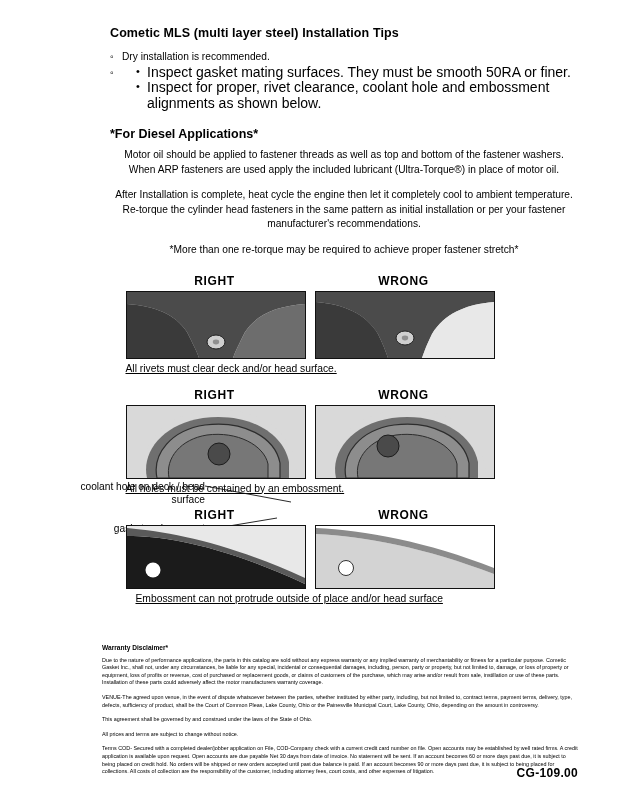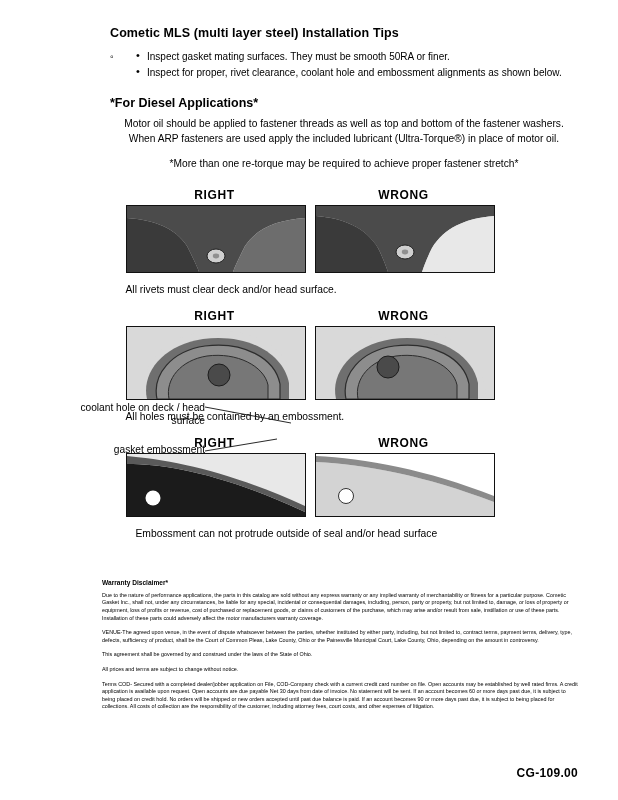--- a/index.html
+++ b/index.html
@@ -47,21 +47,21 @@
     left: 0;
     top: 0;
     font-size: 10.5px;
   }
   ul.sub {
     list-style: none;
     margin: 0;
     padding: 0 0 0 14px;
   }
   ul.sub > li {
-    font-size: 10px;
+    font-size: 14px;
     line-height: 15.5px;
     position: relative;
     padding-left: 11px;
   }
   ul.sub > li::before {
     content: "\2022";
     position: absolute;
     left: 0;
     top: -1px;
     font-size: 11px;
@@ -110,21 +110,22 @@
   .fig-box.tall { height: 72px; }
   .fig-box.short { height: 62px; }
   .fig-caption {
     font-size: 10.3px;
     margin: 4px 0 0 0;
     text-align: left;
     padding-left: 0;
   }
   .caption-wrap {
     width: 367px;
-    margin: 11px auto 0 auto;
+    margin: 4px auto 0 auto;
+    text-decoration: underline;
   }
   .caption-wrap.indent { padding-left: 10px; box-sizing: border-box; }
 
   .fig-group { margin-bottom: 14px; }
 
   
   .callouts {
     position: absolute;
     left: 20px;
     top: 92px;
@@ -162,30 +163,32 @@
   }
 </style>
 </head>
 <body>
 
 <div class="page">
 
   <h1 class="title">Cometic MLS (multi layer steel) Installation Tips</h1>
 
   <ul class="bullets">
+    <li><span>Dry installation is recommended.</span></li>
     <li>
       <ul class="sub">
         <li><span>Inspect gasket mating surfaces.  They must be smooth 50RA or finer.</span></li>
         <li><span>Inspect for proper, rivet clearance, coolant hole and embossment alignments as shown below.</span></li>
       </ul>
     </li>
   </ul>
 
   <h2 class="subtitle">*For Diesel Applications*</h2>
   <p class="para">Motor oil should be applied to fastener threads as well as top and bottom of the fastener washers. When ARP fasteners are used apply the included lubricant (Ultra-Torque®) in place of motor oil.</p>
+  <p class="para">After Installation is complete, heat cycle the engine then let it completely cool to ambient temperature. Re-torque the cylinder head fasteners in the same pattern as initial installation or per your fastener manufacturer's recommendations.</p>
   <p class="para last">*More than one re-torque may be required to achieve proper fastener stretch*</p>
 
   <div class="figures">
 
     <div class="fig-group">
       <div class="fig-row">
         <div class="fig-col">
           <div class="fig-head">RIGHT</div>
           <div class="fig-box">
             <svg width="178" height="66" viewBox="0 0 178 66">
@@ -278,21 +281,21 @@
             <svg width="178" height="62" viewBox="0 0 178 62">
               <rect x="0" y="0" width="178" height="62" fill="#ffffff"></rect>
               <path d="M0,8 C48,10 110,22 178,48 L178,62 L0,62 Z" fill="#d3d3d3"></path>
               <path d="M0,2 C48,4 112,16 178,42 L178,48 C110,22 48,10 0,8 Z" fill="#8b8b8b"></path>
               <circle cx="30" cy="42" r="7.5" fill="#ffffff" stroke="#333" stroke-width="1"></circle>
             </svg>
           </div>
         </div>
       </div>
       <div class="caption-wrap indent">
-        <div class="fig-caption">Embossment can not protrude outside of seal and/or head surface</div>
+        <div class="fig-caption">Embossment can not protrude outside of place and/or head surface</div>
       </div>
     </div>
 
   </div>
 
   <div class="warranty">
     <h3>Warranty Disclaimer*</h3>
     <p>Due to the nature of performance applications, the parts in this catalog are sold without any express warranty or any implied warranty of merchantability or fitness for a particular purpose.  Cometic Gasket Inc., shall not, under any circumstances, be liable for any special, incidental or consequential damages, including, person, party or property, but not limited to, damage, or loss of property or equipment, loss of profits or revenue, cost of purchased or replacement goods, or claims of customers of the purchase, which may arise and/or result from sale, instillation or use of these parts.  Installation of these parts could adversely affect the motor manufacturers warranty coverage.</p>
     <p>VENUE-The agreed upon venue, in the event of dispute whatsoever between the parties, whether instituted by either party, including, but not limited to, contract terms, payment terms, delivery, type, defects, sufficiency of product, shall be the Court of Common Pleas, Lake County, Ohio or the Painesville Municipal Court, Lake County, Ohio, depending on the amount in controversy.</p>
     <p>This agreement shall be governed by and construed under the laws of the State of Ohio.</p>

